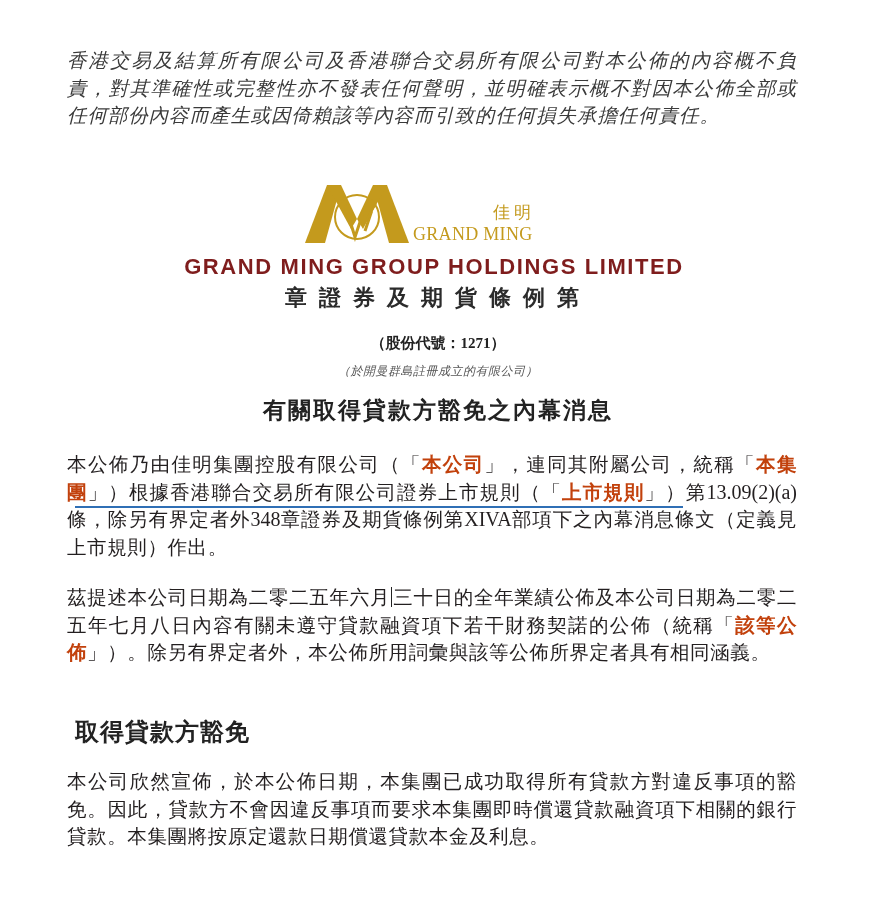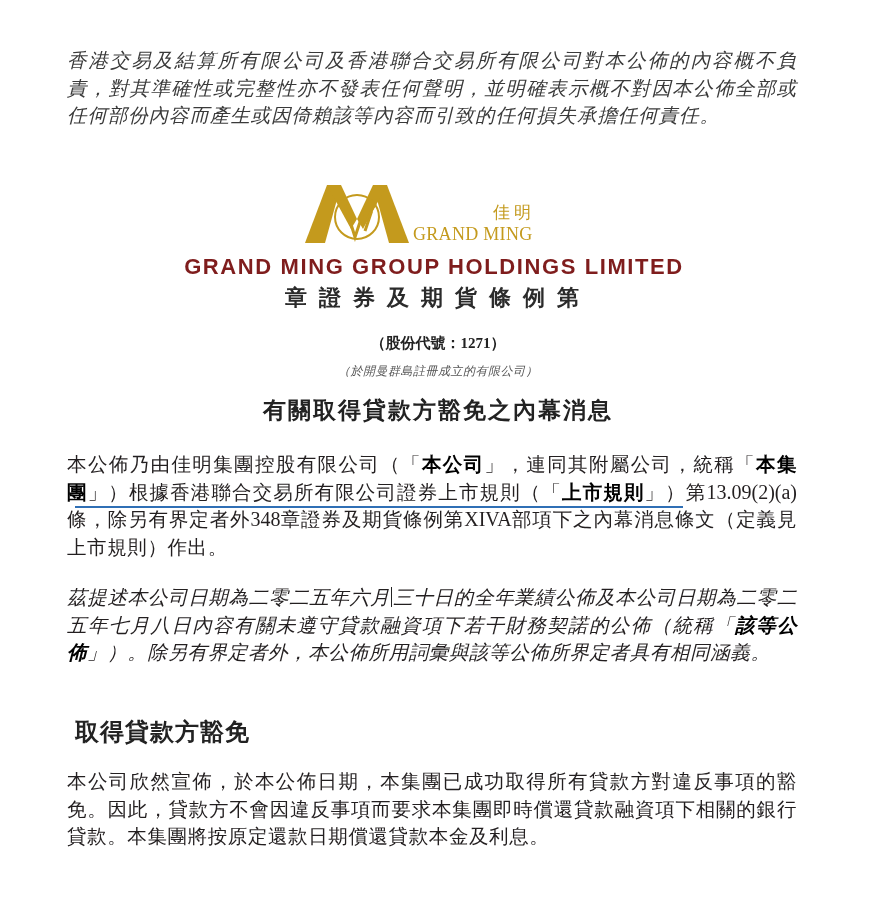--- a/index.html
+++ b/index.html
@@ -32,24 +32,24 @@
   }
   .stockcode {
     position: absolute; top: 334px; left: 0; width: 876px; text-align: center;
     font-family: "Liberation Serif", serif; font-weight: bold; font-size: 15px; color: #222;
   }
   .title {
     position: absolute; top: 395px; left: 0; width: 876px; text-align: center;
     font-size: 23px; font-weight: bold; letter-spacing: 2px; color: #222;
   }
   .p1 { top: 451px; }
-  .p2 { top: 584px; font-style: italic; }
+  .p2 { top: 584px; }
   .heading { position: absolute; left: 75px; top: 716px; font-size: 24px; font-weight: bold; letter-spacing: 1px; color: #222; }
   .p3 { top: 768px; }
-  b { font-weight: bold; color: #000000; }
+  b { font-weight: bold; color: #c2410c; }
   .num { font-family: "Liberation Serif", serif; font-size: 20px; letter-spacing: 0; }
   .underline-bar { position: absolute; left: 75px; top: 506px; width: 608px; height: 2px; background: #2f6fb5; }
   .caret { display: inline-block; width: 1px; height: 20px; background: #222; vertical-align: -3px; margin: 0 1px; }
 </style>
 </head>
 <body>
 
 <p class="para disclaimer">香港交易及結算所有限公司及香港聯合交易所有限公司對本公佈的內容概不負責，對其準確性或完整性亦不發表任何聲明，並明確表示概不對因本公佈全部或任何部份內容而產生或因倚賴該等內容而引致的任何損失承擔任何責任。</p>
 
 <div class="logo-wrap">

